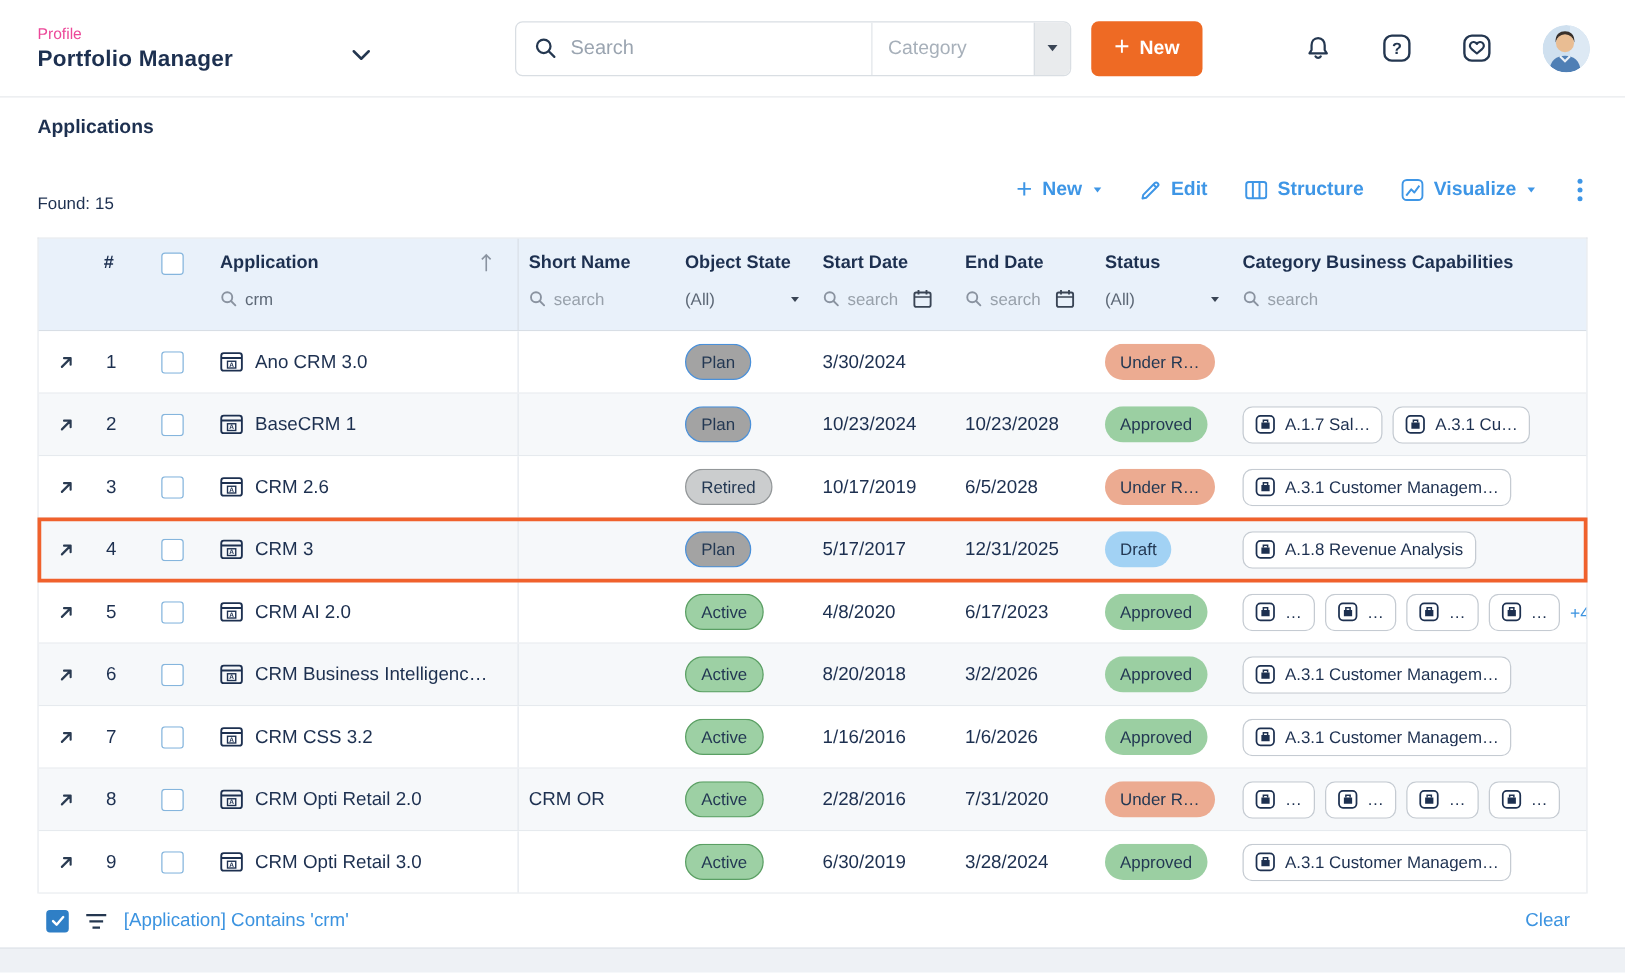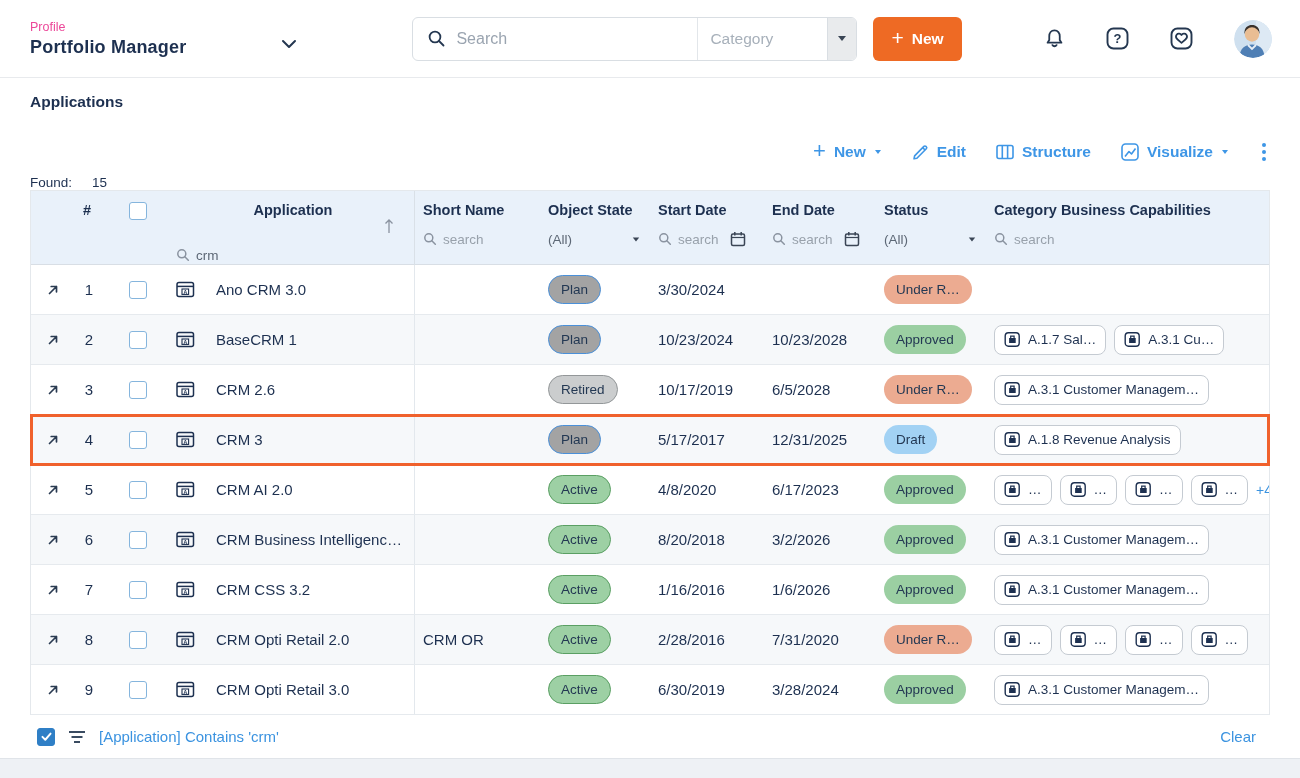--- a/index.html
+++ b/index.html
@@ -38,50 +38,50 @@
   .page-title { font-size:15.5px; font-weight:bold; margin-top:15px; }
   .list-header { position:relative; height:79px; }
   .toolbar { position:absolute; right:0; top:30px; display:flex; align-items:center; gap:30px;
     color:#3e96e6; font-size:15.5px; font-weight:bold; }
   .tool { display:flex; align-items:center; gap:8px; cursor:pointer; }
   .tool .caret-sm { width:0;height:0;border-left:3.5px solid transparent;
     border-right:3.5px solid transparent;border-top:4.5px solid #3e96e6; margin-left:1px; }
   .tool-plus { font-size:22px; font-weight:normal; line-height:1; margin-top:-3px; }
   .kebab { display:flex; flex-direction:column; gap:3px; cursor:pointer; padding:2px 4px; }
   .kebab i { width:4px; height:4px; border-radius:50%; background:#3e96e6; }
-  .found { position:absolute; left:0; bottom:0; font-size:13.5px; display:flex; gap:20px;justify-content:space-between; }
+  .found { position:absolute; left:0; bottom:20px; font-size:13.5px; display:flex; gap:4px;justify-content:space-between; }
 
   
   .table { border:1px solid #e4e8ec; border-bottom:none; }
   .grid { display:grid; grid-template-columns:37px 42px 56px 249px 125px 110px 114px 112px 110px 1fr; }
   .thead { background:#e9f1fa; border-bottom:1px solid #d8dee5; height:74px; }
   .hcell { padding:11px 4px 0 8px; }
   .hcell .hlabel { font-size:14.5px; font-weight:bold; white-space:nowrap; }
   .hc-app { padding-left:10px; border-right:1px solid #d9e0e7; }
   .hc-num { text-align:center; padding-left:0; }
   .hc-check { display:flex; justify-content:center; padding-top:11px; }
-  .hlabel-row { display:flex; align-items:center;flex-direction:column; }
+  .hlabel-row { display:flex; align-items:center; }
   .sort-arrow { margin-left:auto; margin-right:16px; }
   .frow { display:flex; align-items:center; gap:6px; margin-top:10px; height:22px; }
   .filter-input { border:none; outline:none; background:transparent; font-size:13.5px;
     color:#5d6876; font-family:"Liberation Sans", sans-serif; min-width:0; }
   .filter-input::placeholder { color:#98a1ab; }
   .fi-app { width:150px; } .fi-short { width:70px; } .fi-date { width:46px; } .fi-caps { width:130px; }
   .fselect { display:flex; align-items:center; justify-content:space-between; width:92px;
     font-size:13.5px; color:#5d6876; cursor:pointer; }
   .cal { flex:0 0 auto; cursor:pointer; }
 
   .trow { height:50px; align-items:center; border-bottom:1px solid #e6eaee; background:#fff; }
   .trow:nth-child(even) { background:#f6f8fa; }
   .trow.highlighted { outline:3px solid #f0612c; outline-offset:-2px; }
   .c { font-size:15px; white-space:nowrap; overflow:hidden; padding-left:8px; }
   .c-arrow { display:flex; justify-content:center; padding-left:6px; cursor:pointer; }
   .c-num { text-align:center; padding-left:0; }
   .c-check { display:flex; justify-content:center; padding-left:0; }
-  .c-app { display:flex; align-items:center; gap:21px; padding-left:10px;
+  .c-app { display:flex; align-items:center; gap:9px; padding-left:10px;
     border-right:1px solid #e3e8ed; align-self:stretch;text-align:center; }
   .c-caps { display:flex; align-items:center; gap:8px; overflow:hidden; }
   .checkbox { width:18px; height:18px; border:1.5px solid #85b5dd; border-radius:3px;
     background:#fff; display:inline-flex; align-items:center; justify-content:center; cursor:pointer; }
   .checkbox.checked { background:#2f7fc6; border-color:#2f7fc6; }
 
   .pill { display:inline-flex; align-items:center; height:29px; padding:0 12px;
     border-radius:15px; font-size:13.5px; color:#233853; }
   .k-plan    { background:#a3a3a3; border:1.5px solid #4a90d9; }
   .k-active  { background:#9dd0a4; border:1.5px solid #5a9f63; }

